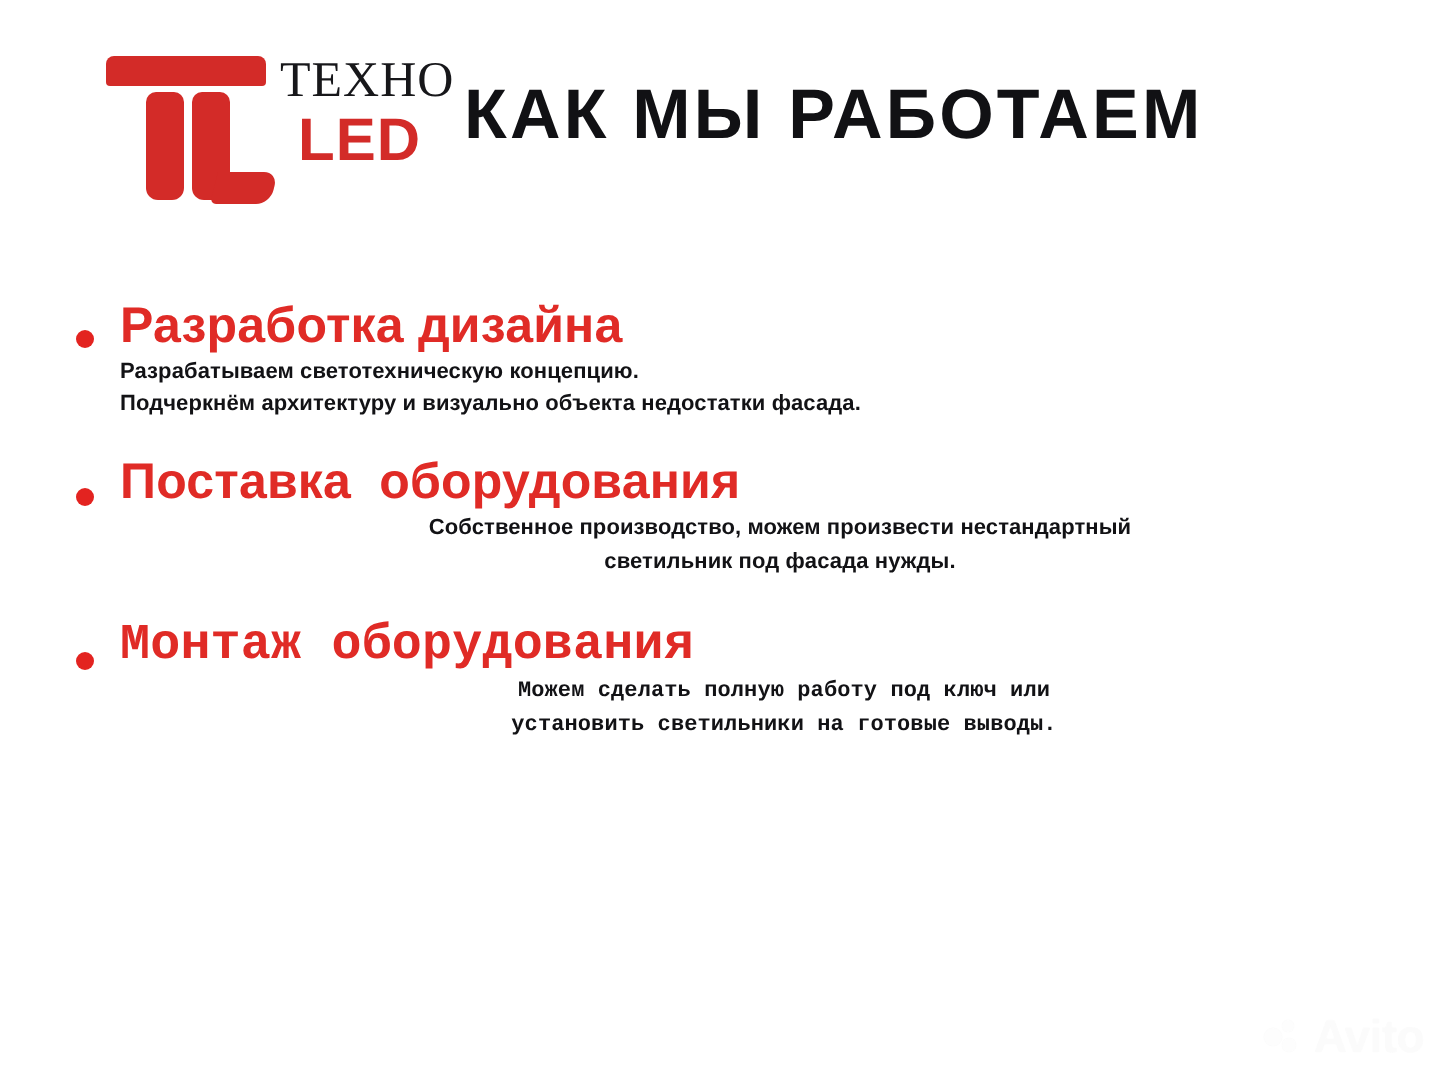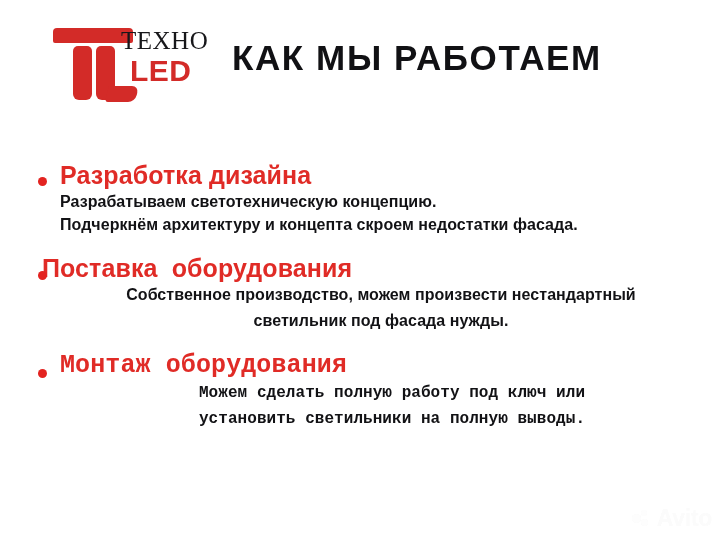--- a/index.html
+++ b/index.html
@@ -74,21 +74,21 @@
     top: 62px;
     width: 30px;
     height: 16px;
     background: #D32B28;
     border-radius: 0 7px 7px 3px;
     transform: skewX(-14deg);
   }
 
   .logo-type {
     position: absolute;
-    left: 69px;
+    left: 88px;
     top: 4px;
     width: 82px;
     height: 72px;
   }
   .logo-tehno {
     position: absolute;
     left: 0;
     top: 0;
     font-family: "Liberation Serif", serif;
     font-size: 25px;
@@ -142,39 +142,39 @@
     border-radius: 50%;
     background: #E32320;
   }
   .step-title {
     font-size: 25px;
     font-weight: bold;
     color: #E02B26;
     line-height: 1.06;
     letter-spacing: 0.1px;
     white-space: pre;
-    margin: 16px 0 1px 24px;
+    margin: 4px 0 1px 24px;
   }
   .step-lines {
     margin: 0 0 0 24px;
   }
   .step-line {
-    font-size: 16px;
+    font-size: 11px;
     font-weight: bold;
     color: #121215;
     line-height: 1.48;
     letter-spacing: 0.05px;
     white-space: nowrap;
   }
 
   .step-1 { margin-top: 0; }
   .step-1 .bullet { top: 15px; }
   .step-2 { margin-top: 16px; }
   .step-2 .bullet { top: 15px; }
-  .step-3 { margin-top: 18px; padding-left: 18px; }
+  .step-3 { margin-top: 18px; }
   .step-3 .bullet { top: 16px; }
   .step-4 { margin-top: 19px; font-family: Liberation Mono, monospace; }
   .step-4 .bullet { top: 16px; }
 
   .step-3 .step-line,
   .step-4 .step-line { line-height: 1.62; text-align: center; }
   .step-4 .step-lines { margin-left: 28px; }
 
   
   .watermark {
@@ -233,40 +233,40 @@
   <div class="page-title">КАК МЫ РАБОТАЕМ</div>
 </div>
 
 <div class="steps">
 
   <div class="step step-1">
     <span class="bullet"></span>
     <div class="step-title">Разработка дизайна</div>
     <div class="step-lines">
       <div class="step-line">Разрабатываем светотехническую концепцию.</div>
-      <div class="step-line">Подчеркнём архитектуру и концепта скроем недостатки фасада.</div>
+      <div class="step-line">Подчеркнём архитектуру и визуально объекта недостатки фасада.</div>
     </div>
   </div>
 
 
   <div class="step step-3">
     <span class="bullet"></span>
     <div class="step-title">Поставка  оборудования</div>
     <div class="step-lines">
       <div class="step-line">Собственное производство, можем произвести нестандартный</div>
       <div class="step-line">светильник под фасада нужды.</div>
     </div>
   </div>
 
   <div class="step step-4">
     <span class="bullet"></span>
     <div class="step-title">Монтаж оборудования</div>
     <div class="step-lines">
       <div class="step-line">Можем сделать полную работу под ключ или</div>
-      <div class="step-line">установить светильники на полную выводы.</div>
+      <div class="step-line">установить светильники на готовые выводы.</div>
     </div>
   </div>
 
 </div>
 
 <div class="watermark">
   <span class="wm-dots">
     <i></i>
       <i></i>
       <i></i>

